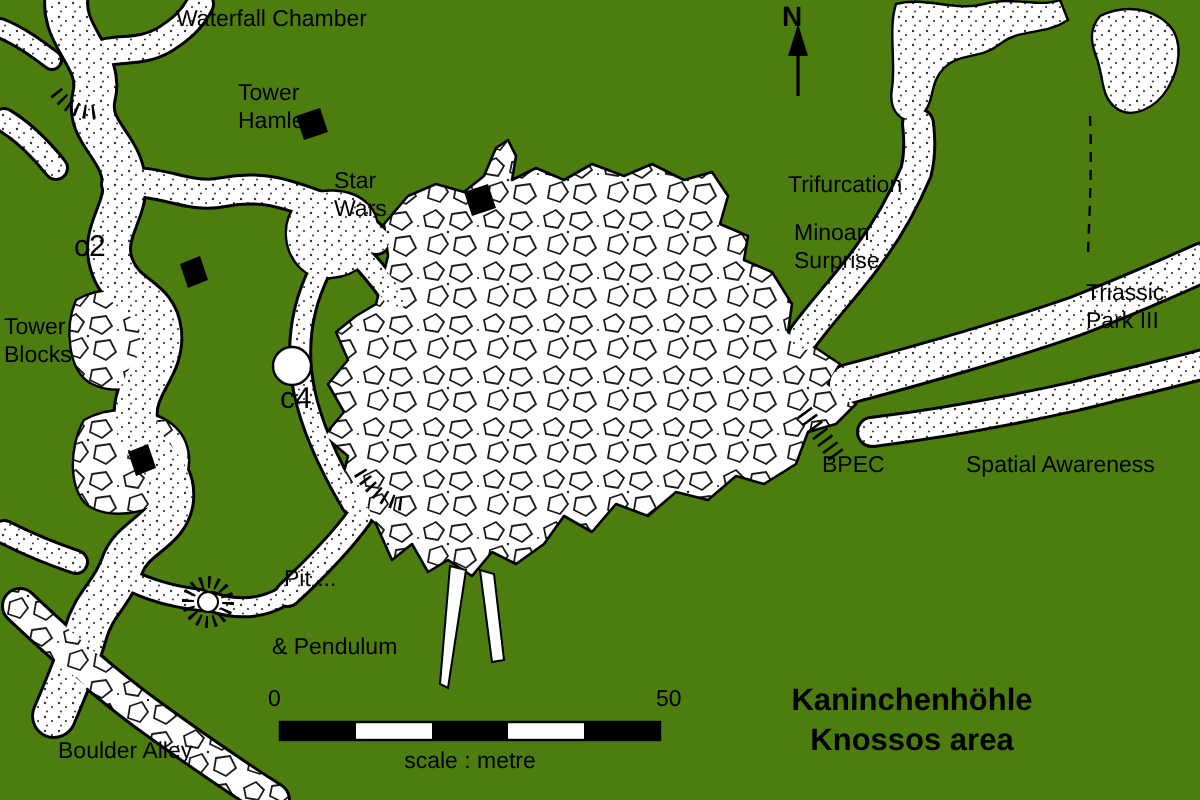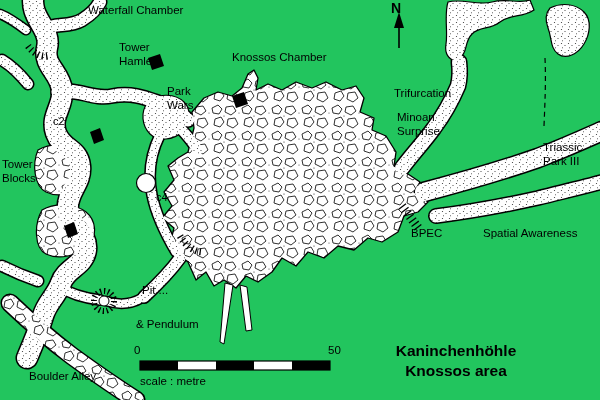--- a/index.html
+++ b/index.html
@@ -1,35 +1,35 @@
 <!DOCTYPE html>
 <html><head>
 <meta charset="utf-8">
 <style>
   * { box-sizing: border-box; margin: 0; padding: 0; }
   html,body { background:#ffffff; }
   .stage {
     position: relative;
     width: 600px; height: 400px;
-    background: #22c55e;
+    background: #4d7c0f;
     overflow: hidden;
     font-family: "Liberation Sans", sans-serif;
     color:#000;
   }
   .stage svg { position:absolute; left:0; top:0; }
   .lbl {
     position:absolute;
     font-size:11.5px;
     line-height:1.18;
     white-space:pre-line;
   }
-  .sm  { font-size:11px;margin-left:16px; }
+  .sm  { font-size:15px; }
   .caption {
     position:absolute; left:140px; top:375px; width:190px;
-    text-align:left; font-size:11.5px;
+    text-align:center; font-size:11.5px;
   }
   .maptitle {
     position:absolute; left:360px; top:341px; width:192px;
     text-align:center; font-weight:bold; font-size:15.5px; line-height:20px;
   }
   .compass-n {
     position:absolute; left:391px; top:0px;
     font-weight:bold; font-size:14px;
   }
 </style>
@@ -132,22 +132,21 @@
       <rect x="140" y="361" width="190" height="9" fill="#fff" stroke="#000" stroke-width="1.2"></rect>
       <rect x="140" y="361" width="38" height="9" fill="#000"></rect>
       <rect x="216" y="361" width="38" height="9" fill="#000"></rect>
       <rect x="292" y="361" width="38" height="9" fill="#000"></rect>
     </g>
   </svg>
 
   <div class="lbl" style="left:88px;top:4px">Waterfall Chamber</div>
   <div class="lbl" style="left:119px;top:41px">Tower
 Hamlets</div>
-  <div class="lbl" style="left:232px;top:51px">Knossos Chamber</div>
-  <div class="lbl" style="left:167px;top:85px">Park
+  <div class="lbl" style="left:167px;top:85px">Star
 Wars</div>
   <div class="lbl sm" style="left:37px;top:115px">c2</div>
   <div class="lbl" style="left:394px;top:87px">Trifurcation</div>
   <div class="lbl" style="left:397px;top:111px">Minoan
 Surprise</div>
   <div class="lbl" style="left:2px;top:158px">Tower
 Blocks</div>
   <div class="lbl sm" style="left:140px;top:191px">c4</div>
   <div class="lbl" style="left:543px;top:141px">Triassic
 Park III</div>

